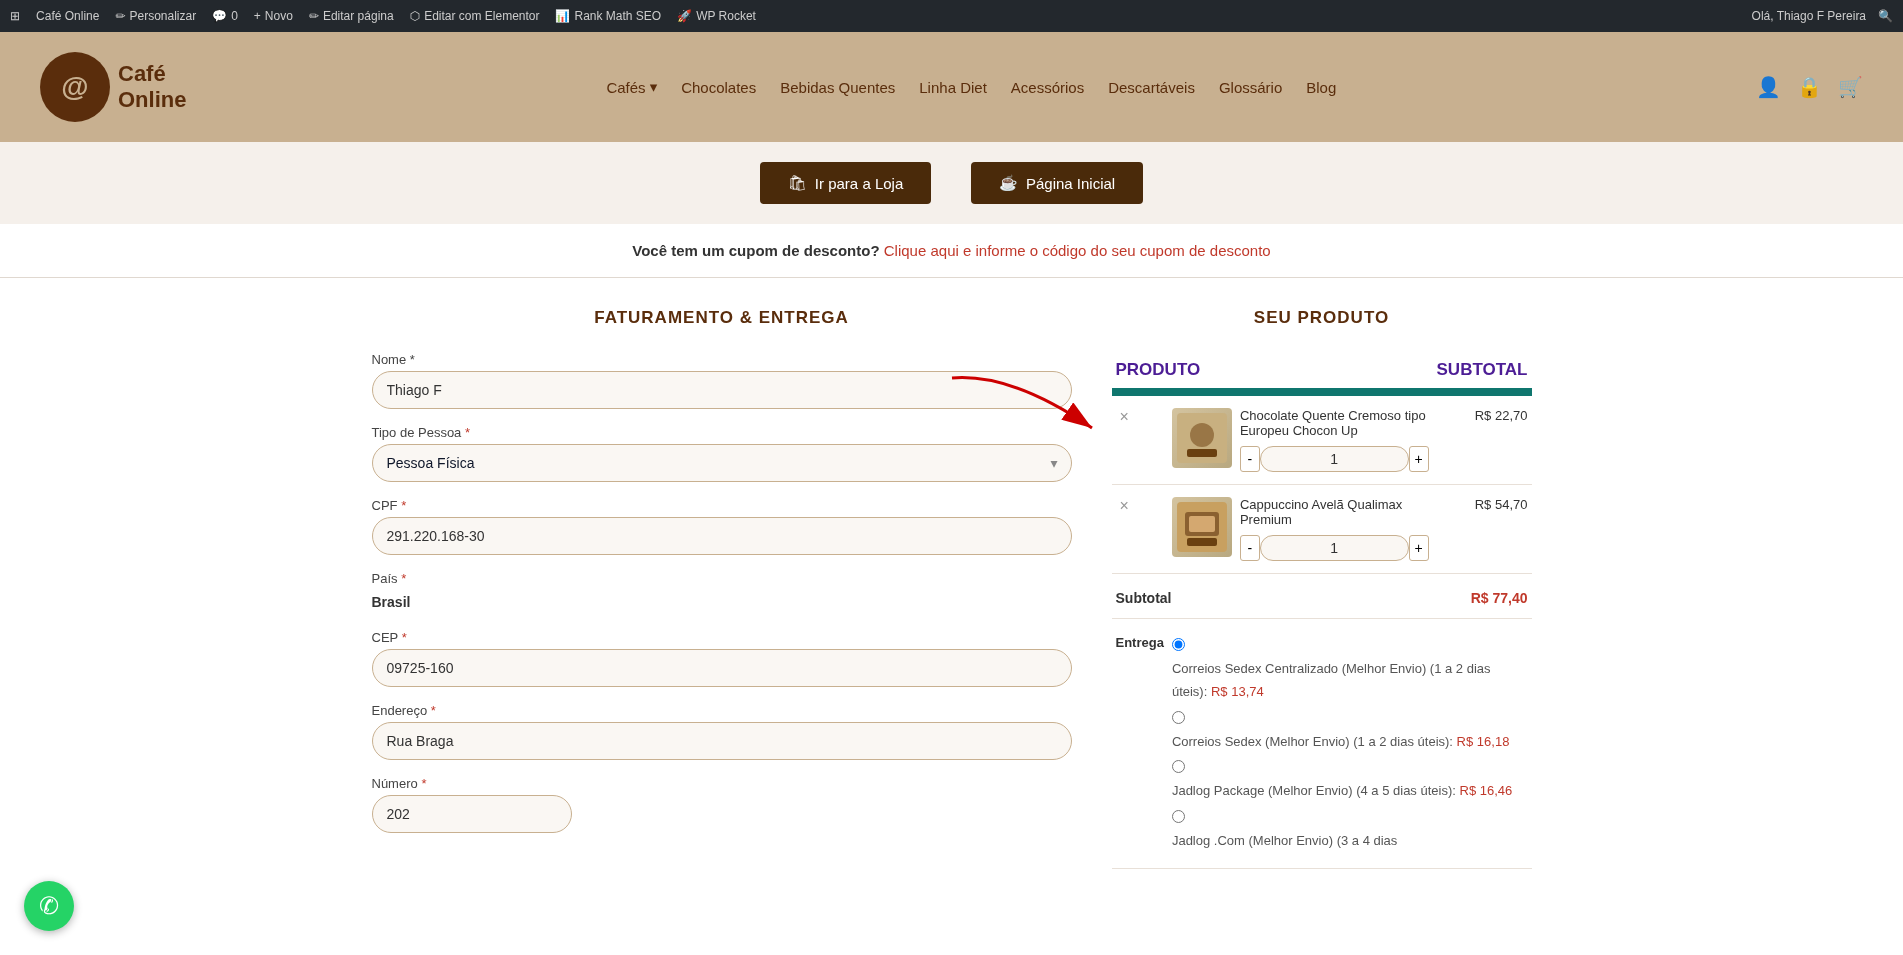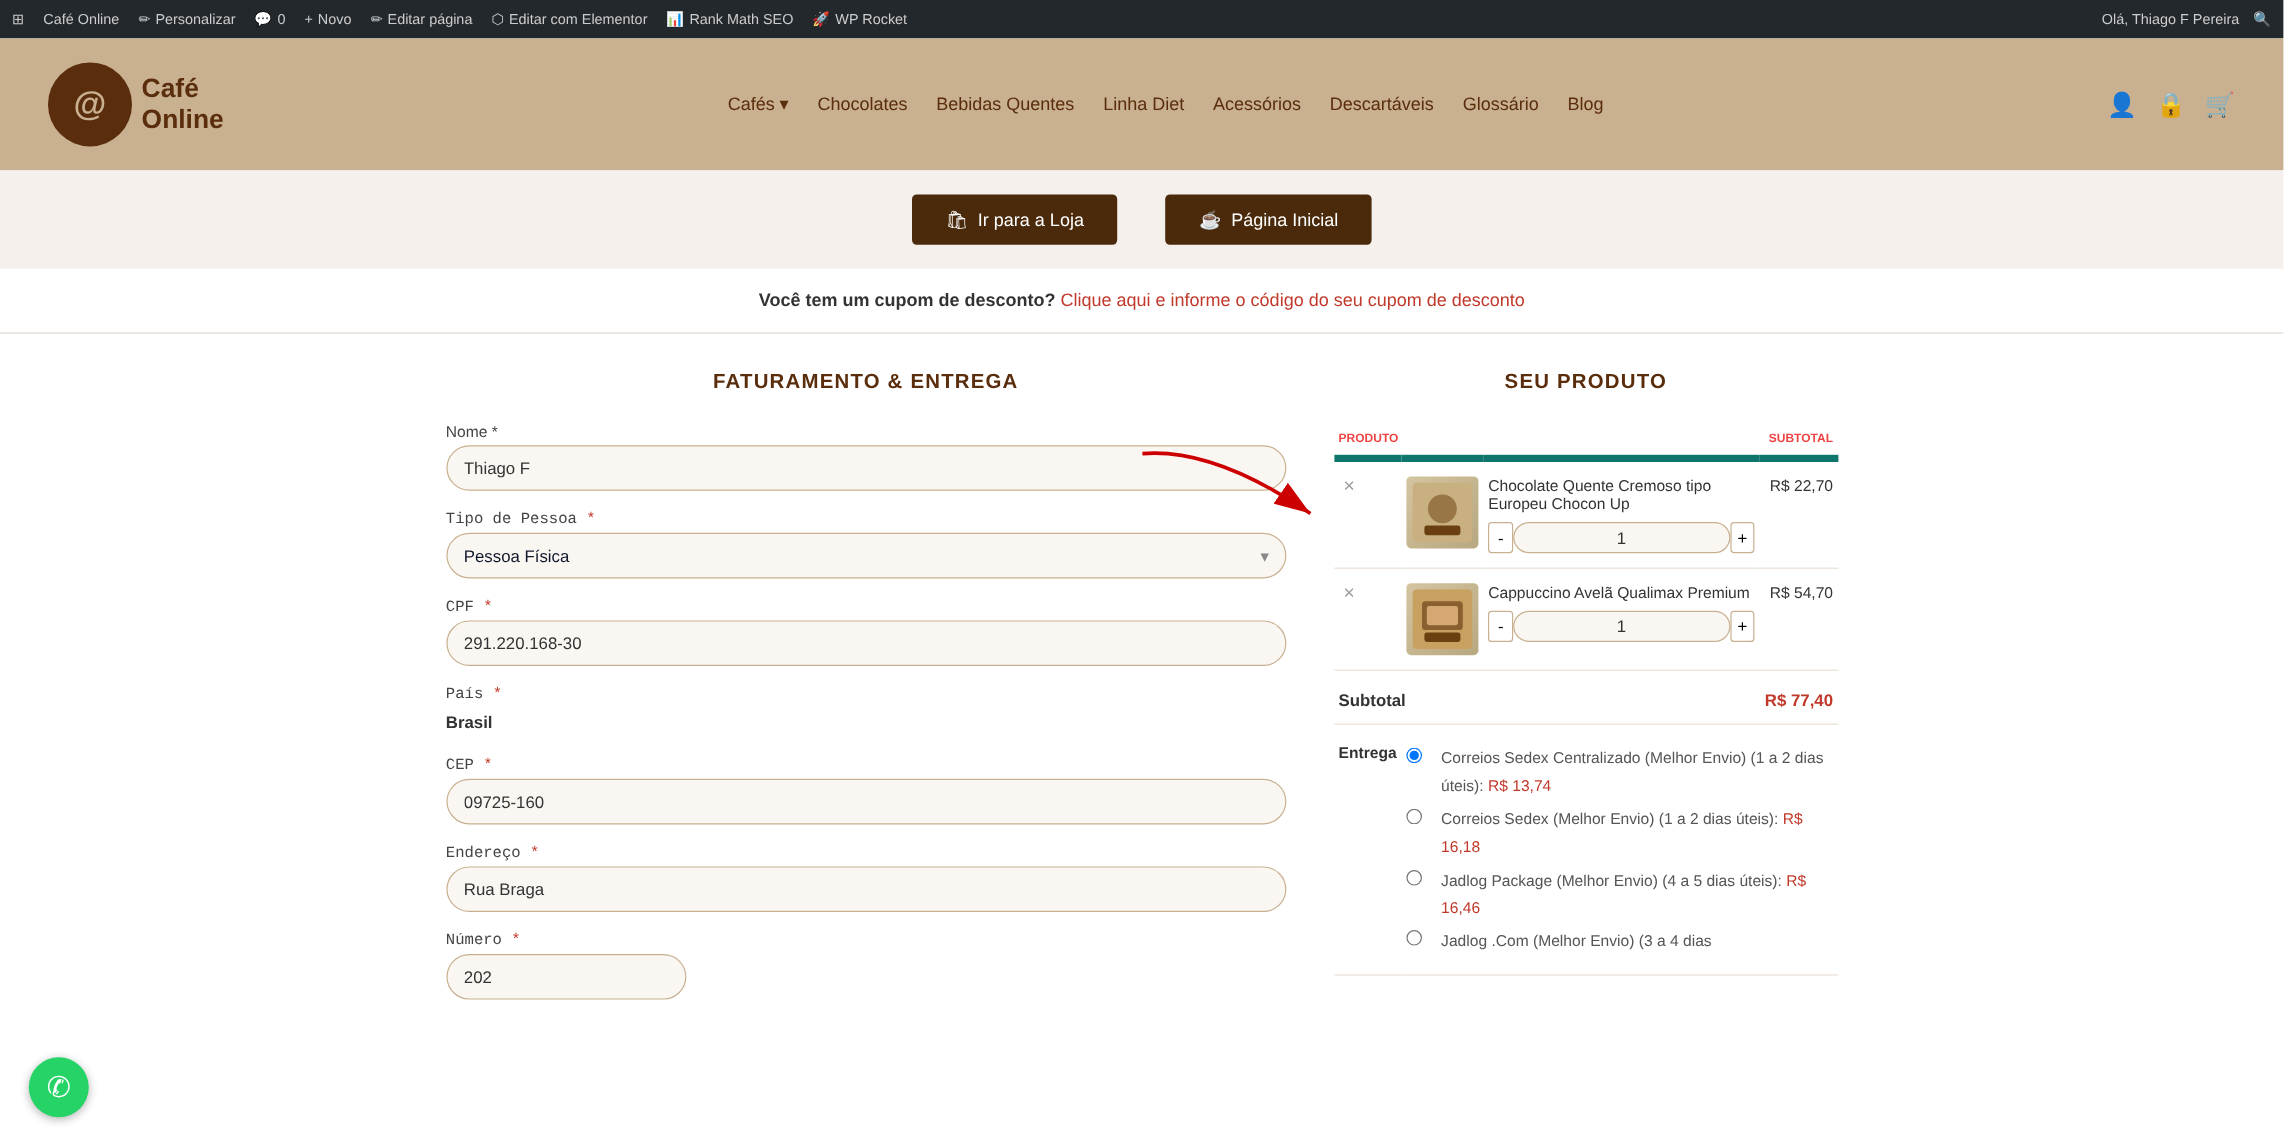--- a/index.html
+++ b/index.html
@@ -93,21 +93,21 @@
     .billing-section { flex: 1; }
     .section-title {
       font-size: 17px;
       font-weight: bold;
       color: #5a2d0c;
       letter-spacing: 1px;
       margin-bottom: 24px;
       text-align: center;
     }
     .form-row { margin-bottom: 16px; }
-    .form-row label { display: block; margin-bottom: 4px; font-size: 13px; color: #444; font-family: Liberation Mono, monospace; }
+    .form-row label { display: block; margin-bottom: 4px; font-size: 13px; color: #444; }
     .form-row label span.required { color: #c0392b; }
     .form-row-inline { display: flex; gap: 16px; margin-bottom: 16px; align-items: flex-end; }
     .form-row-inline .form-field { flex: 1; }
     .form-field label { display: block; margin-bottom: 4px; font-size: 13px; color: #444; }
     input[type="text"] {
       width: 100%;
       padding: 10px 14px;
       border: 1px solid #c8b090;
       border-radius: 25px;
       font-size: 14px;
@@ -141,24 +141,24 @@
     
     .order-section {
       width: 420px;
       flex-shrink: 0;
       position: relative;
     }
     .order-section .section-title { text-align: center; }
     .order-table { width: 100%; border-collapse: collapse; }
     .order-table th {
       text-align: left;
-      font-size: 10px;
+      font-size: 17px;
       font-weight: bold;
-      color: #ef4444;
-      border-bottom: 6px solid #0f766e;
+      color: #4c1d95;
+      border-bottom: 8px solid #0f766e;
       padding: 8px 4px;
     }
     .order-table th:last-child { text-align: right; }
     .order-table td { padding: 12px 4px; vertical-align: top; border-bottom: 1px solid #e8e0d8; }
 
     .product-remove { color: #999; font-size: 16px; cursor: pointer; padding: 0 4px; }
     .product-img-placeholder {
       width: 60px; height: 60px;
       background: linear-gradient(135deg, #d4c4a0 0%, #b8a880 100%);
       border-radius: 4px;
@@ -187,21 +187,21 @@
       background: #fff;
     }
     .product-price { text-align: right; font-size: 13px; color: #333; white-space: nowrap; }
 
     .subtotal-row td { font-weight: bold; font-size: 14px; }
     .subtotal-price { color: #c0392b; font-weight: bold; }
 
     .shipping-row td { font-size: 13px; vertical-align: top; }
     .shipping-label { font-weight: bold; font-size: 14px; color: #333; padding-top: 4px; }
     .shipping-options { font-size: 13px; color: #555; line-height: 1.8; }
-    .shipping-option { display: flex; align-items: flex-start; gap: 16px; margin-bottom: 4px; }
+    .shipping-option { display: flex; align-items: flex-start; gap: 6px; margin-bottom: 4px; flex-direction: column; }
     .shipping-option input[type="radio"] { margin-top: 3px; }
     .shipping-price { color: #c0392b; }
 
     
     .arrow-container {
       position: absolute;
       top: 60px;
       left: -180px;
       width: 220px;
       height: 100px;

